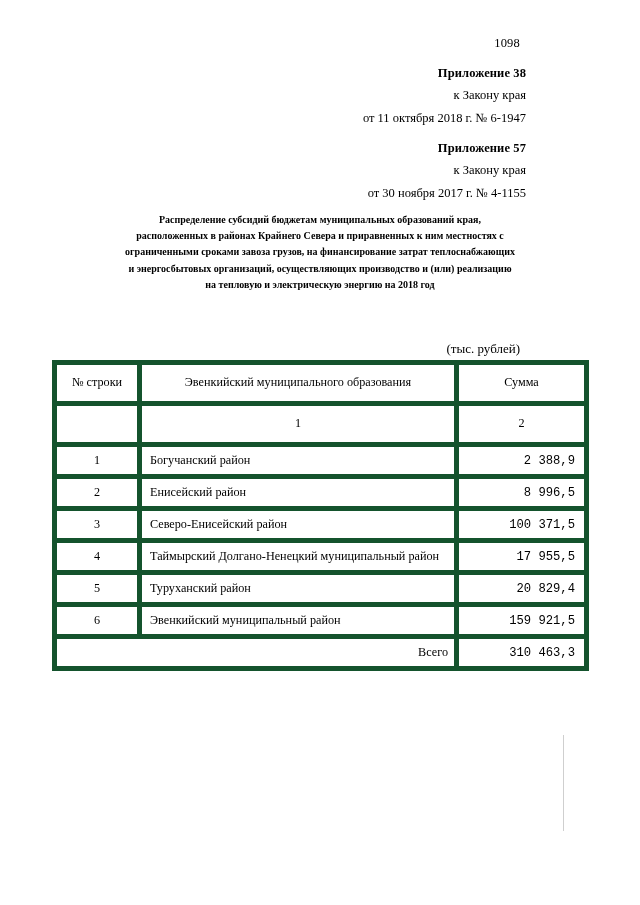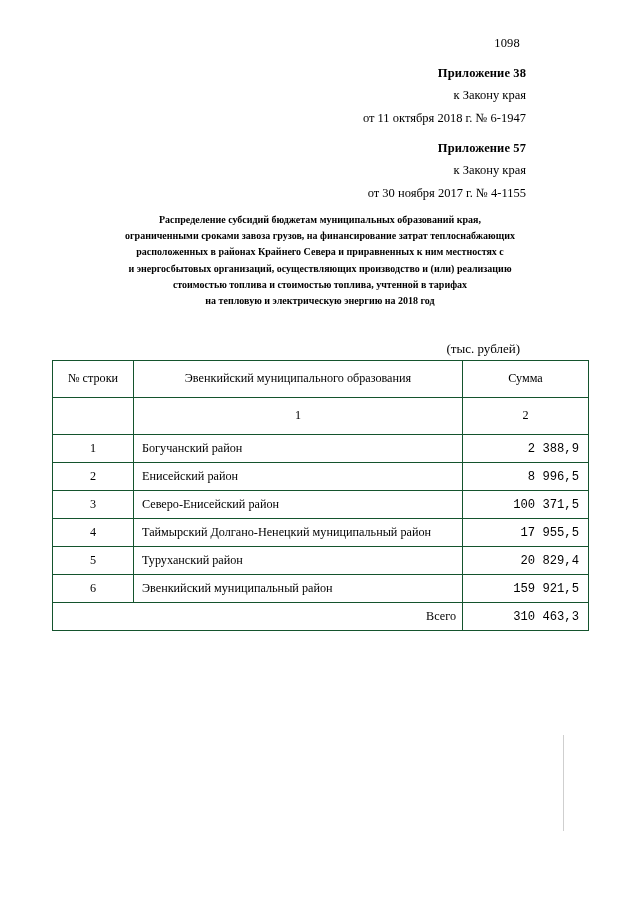--- a/index.html
+++ b/index.html
@@ -61,21 +61,21 @@
   }
   table.main {
     position: absolute;
     top: 360px;
     left: 52px;
     width: 537px;
     border-collapse: collapse;
     font-size: 12.2px;
   }
   table.main td, table.main th {
-    border: 1px solid #14532d;
+    border: 5px solid #14532d;
     padding: 3px 6px;
     font-weight: normal;
     vertical-align: middle;
   }
   table.main thead td {
     text-align: center;
     height: 30px;
     line-height: 1.3;
   }
   .col-num { width: 68px; text-align: center; }
@@ -110,24 +110,23 @@
   </div>
 
   <div class="header-block second">
     <div class="ttl">Приложение 57</div>
     <div class="ln">к Закону края</div>
     <div class="ln">от 30 ноября 2017 г. № 4-1155</div>
   </div>
 
   <div class="doc-title">
     <div>Распределение субсидий бюджетам муниципальных образований края,</div>
+    <div>расположенных в районах Крайнего Севера и приравненных к ним местностях с</div>
     <div>ограниченными сроками завоза грузов, на финансирование затрат теплоснабжающих</div>
-    <div>расположенных в районах Крайнего Севера и приравненных к ним местностях с</div>
     <div>и энергосбытовых организаций, осуществляющих производство и (или) реализацию</div>
-    <div>стоимостью топлива и стоимостью топлива, учтенной в тарифах</div>
     <div>на тепловую и электрическую энергию на 2018 год</div>
   </div>
 
   <div class="units">(тыс. рублей)</div>
 
   <table class="main">
     <thead>
       <tr>
         <td class="col-num">№ строки</td>
         <td class="col-name">Эвенкийский муниципального образования</td>

